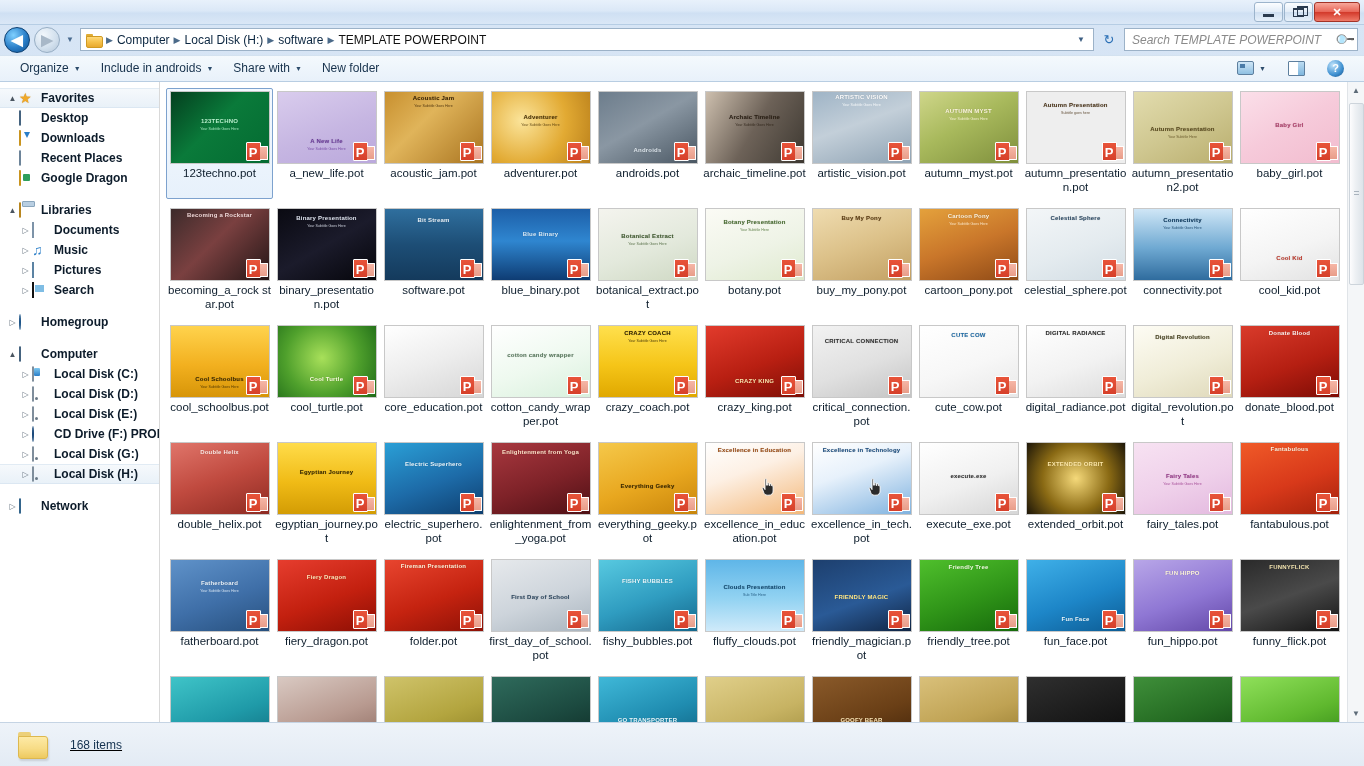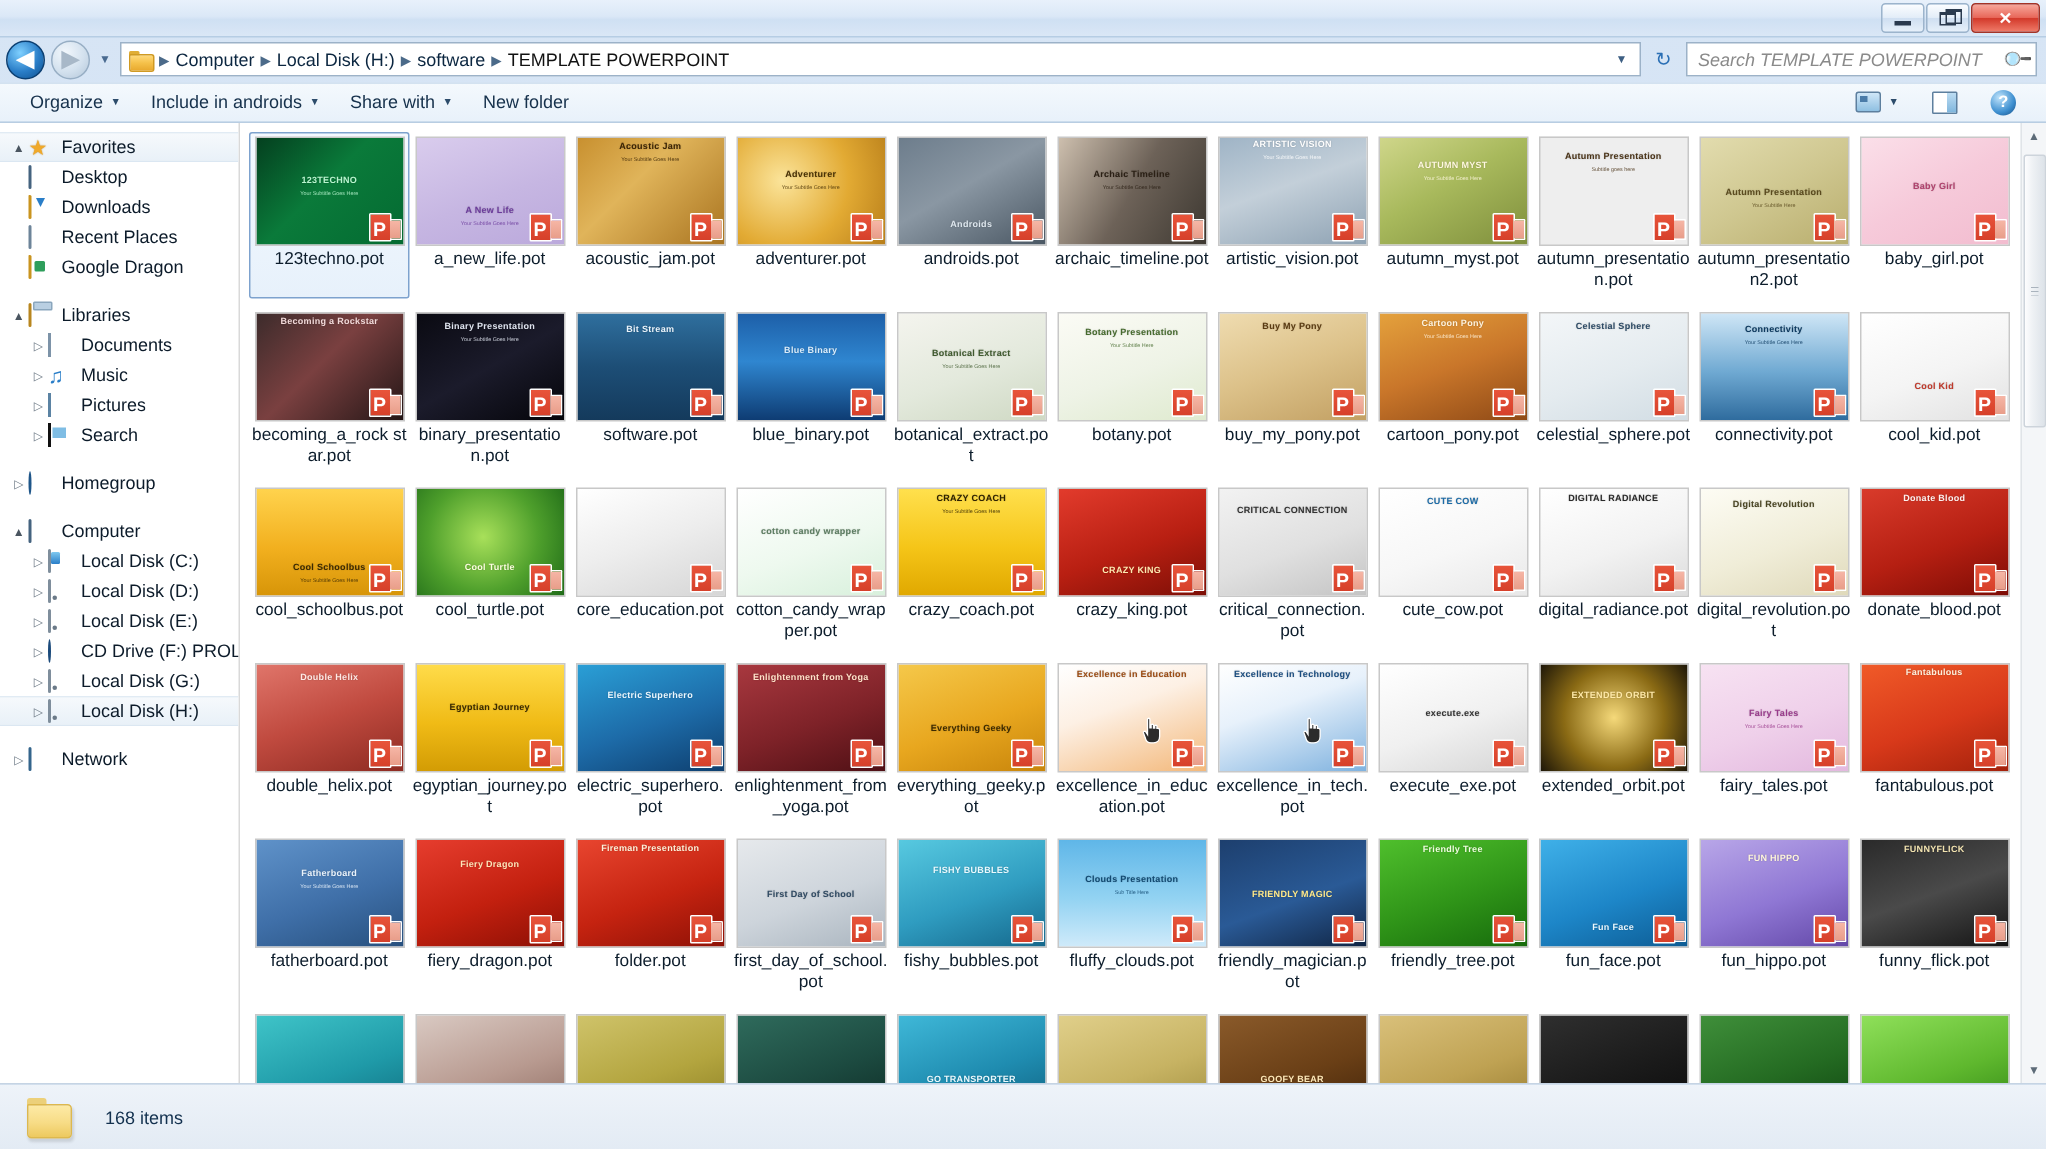--- a/index.html
+++ b/index.html
@@ -159,21 +159,21 @@
   }
   .nav-item.sel {
     background: linear-gradient(to bottom, #f6f9fc 0%, #e9f1f8 100%);
     border-top: 1px solid #e1ebf4; border-bottom: 1px solid #dbe7f2;
   }
   .nav-item .exp {
     width: 13px; flex: 0 0 13px; text-align: center; color: #6f7b87; font-size: 8px;
   }
   .nav-item .exp.open { color: #4a5560; }
   .ico { width: 17px; height: 15px; flex: 0 0 17px; margin-right: 5px; position: relative; }
-  .lbl { overflow: hidden; }
+  .lbl { overflow: hidden; font-weight: bold; }
   .indent1 { padding-left: 19px; }
   .indent2 { padding-left: 19px; }
   .nav-gap { height: 12px; }
 
   
   .ic-star { color: #f0a92a; font-size: 14px; line-height: 14px; text-shadow: 0 0 1px #b87c10; }
   .ic-desktop { width:15px;height:11px;background:linear-gradient(to bottom,#8ec4e8,#3f7fb5);border:1px solid #45637f;border-radius:1px;margin-top:2px; }
   .ic-dl { width:13px;height:11px;background:linear-gradient(to bottom,#ffd97a,#e9ae32);border:1px solid #c9941f;border-radius:1px 2px 2px 2px;margin-top:2px;position:relative; }
   .ic-dl::after{content:"";position:absolute;left:4px;top:1px;width:0;height:0;border-left:3px solid transparent;border-right:3px solid transparent;border-top:6px solid #2a7ec8;}
   .ic-recent { width:14px;height:12px;background:linear-gradient(to bottom,#dfe9f2,#9db6cc);border:1px solid #6d8499;border-radius:1px;margin-top:2px; }
@@ -294,21 +294,21 @@
   }
   .sb-grip { position: absolute; left: 4px; right: 4px; top: 50%; margin-top: -3px; height: 6px;
     background: repeating-linear-gradient(to bottom,#a9b3bd 0 1px,transparent 1px 3px); }
 
   
   .statusbar {
     height: 44px; flex: 0 0 44px;
     background: linear-gradient(to bottom, #eef3f9 0%, #e3ebf4 100%);
     border-top: 1px solid #c5d4e4;
     display: flex; align-items: center;
-    padding-left: 18px; gap: 22px;
+    padding-left: 18px; gap: 22px; text-decoration: underline;
   }
   .statusbar .folder-big {
     width: 30px; height: 26px; position: relative;
   }
   .statusbar .folder-big::before{content:"";position:absolute;left:0;top:0;width:13px;height:5px;background:#ecd07a;border-radius:2px 2px 0 0;}
   .statusbar .folder-big::after{content:"";position:absolute;left:0;top:4px;width:28px;height:21px;
     background:linear-gradient(to bottom,#fdeaa6 0%,#f7dc86 55%,#edc95f 100%);
     border:1px solid #ddb84e;border-radius:1px 3px 3px 3px;box-shadow:1px 2px 2px rgba(0,0,0,.12);}
   .statusbar .st-text { color: #13314f; font-size: 12px; }
 </style>

